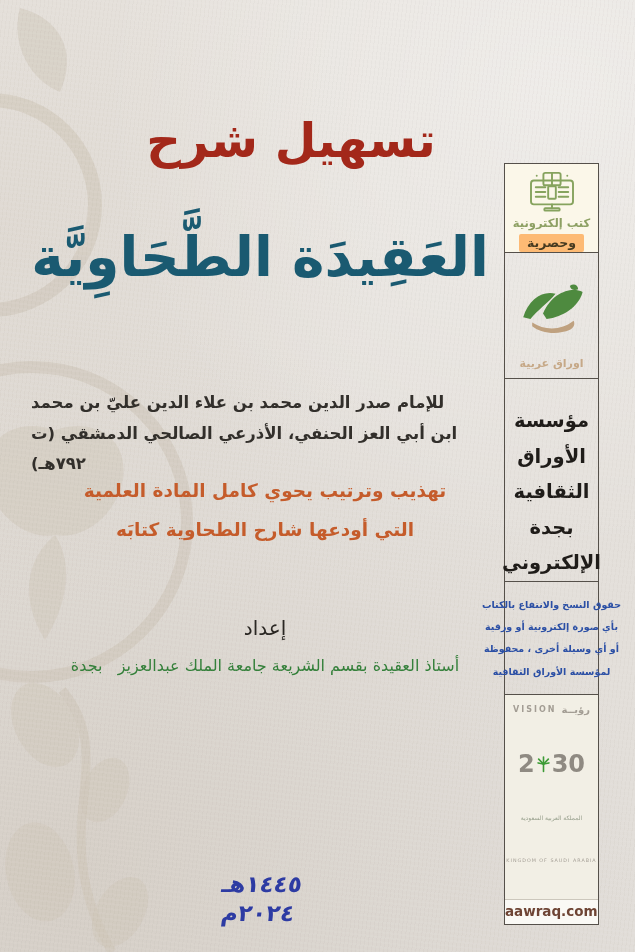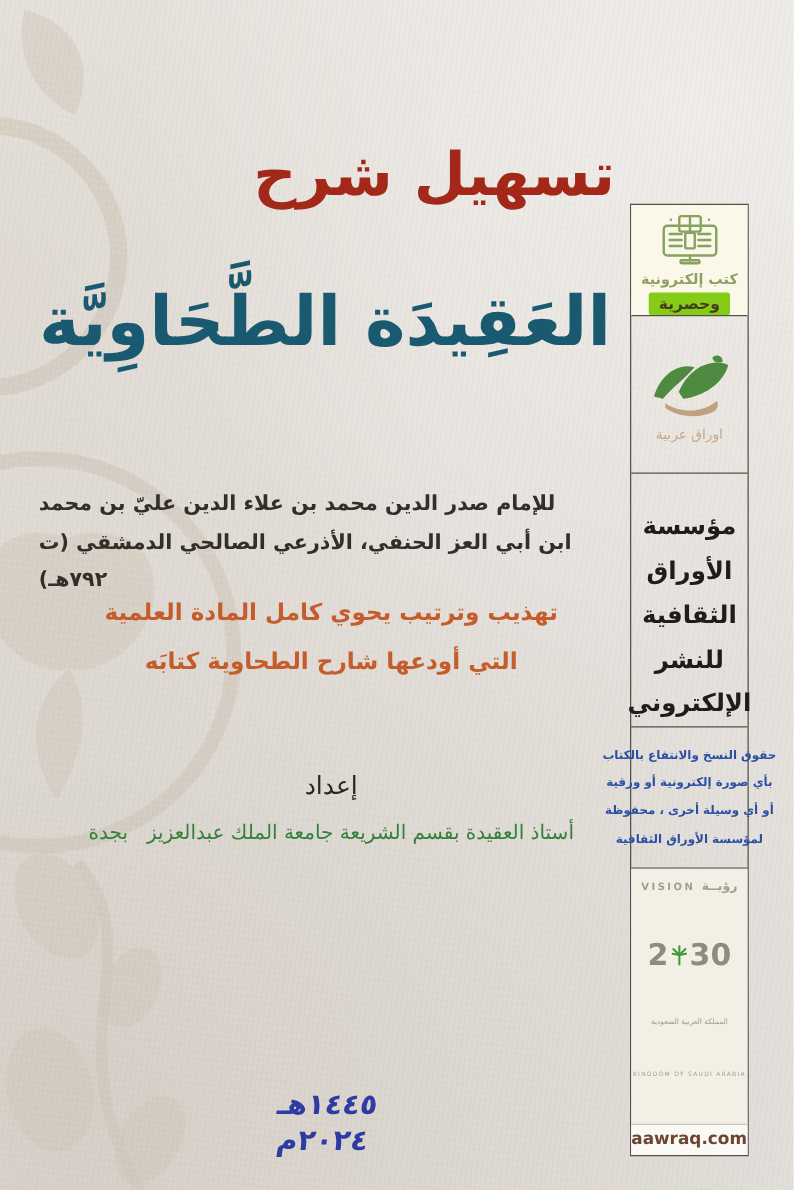--- a/index.html
+++ b/index.html
@@ -15,21 +15,21 @@
   }
   .texture{
     position:absolute;inset:0;z-index:2;pointer-events:none;
     background:
       repeating-linear-gradient(7deg, rgba(255,255,255,.05) 0 2px, transparent 2px 5px),
       repeating-linear-gradient(97deg, rgba(140,128,115,.045) 0 1px, transparent 1px 4px);
   }
   .ornaments{position:absolute;left:0;top:0;z-index:1;}
   .content{position:absolute;inset:0;z-index:3;}
 
-  .series-title{position:absolute;top:112px;left:52px;width:440px;
+  .series-title{position:absolute;top:112px;left:71px;width:440px;text-align:center;
     font-size:48px;font-weight:700;color:#a3281a;}
   .main-title{position:absolute;top:218px;left:25px;width:470px;margin:0;text-align:center;
     font-size:55px;font-weight:700;color:#1a5a71;line-height:1.45;}
   .author{position:absolute;top:388px;left:31px;width:440px;text-align:left;
     font-size:16.5px;font-weight:700;color:#322f2b;line-height:1.85;}
   .subtitle{position:absolute;top:472px;left:45px;width:440px;text-align:center;
     font-size:18.5px;font-weight:700;color:#c55c2b;line-height:2.1;}
   .prep{position:absolute;top:616px;left:45px;width:440px;text-align:center;color:#2a2723;}
   .prep-label{font-size:20px;font-weight:500;}
   .editor-name{font-size:23px;font-weight:700;margin-top:2px;}
@@ -39,24 +39,24 @@
 
   .sidebar{
     position:absolute;left:504px;top:163px;width:95px;height:762px;z-index:4;
     box-sizing:border-box;border:1px solid #55504a;
     display:flex;flex-direction:column;direction:rtl;
   }
   .cell{box-sizing:border-box;border-bottom:1px solid #55504a;display:flex;flex-direction:column;align-items:center;}
   .badge-cell{height:118px;background:#fbf7e9;padding-top:7px;}
   .badge-cell svg{display:block;}
   .badge-l1{font-size:11.5px;font-weight:700;color:#8da063;margin-top:3px;}
-  .badge-l2{font-size:12.5px;font-weight:700;color:#463a20;background:#84cc16;
+  .badge-l2{font-size:12.5px;font-weight:700;color:#463a20;background:#fdba74;
     padding:1px 8px 2px;border-radius:2px;margin-top:4px;}
   .awraq-cell{height:161px;padding-top:30px;}
-  .awraq-text{font-size:11px;font-weight:400;color:#c6a887;margin-top:4px;}
+  .awraq-text{font-size:11px;font-weight:700;color:#c6a887;margin-top:20px;}
   .publisher-cell{height:250px;padding-top:24px;}
   .publisher-line{font-size:19.5px;font-weight:800;color:#1f1c19;line-height:1.82;text-align:center;}
   .copyright-cell{height:150px;padding-top:12px;}
   .copyright-line{font-size:9.5px;font-weight:700;color:#2b4fa5;line-height:2.35;white-space:nowrap;text-align:left;}
   .vision-cell{flex:1;background:#f2efe5;border-bottom:none;padding-top:9px;direction:ltr;gap:36px;}
   .v-row1{display:flex;align-items:center;gap:5px;color:#a39d94;}
   .v-label-en{font-size:8px;letter-spacing:2px;font-weight:700;}
   .v-label-ar{font-size:10px;font-weight:700;}
   .v-year{display:flex;align-items:center;gap:1px;font-size:24px;font-weight:700;color:#8f8a82;line-height:1;margin-top:1px;}
   .v-country-ar{font-size:6px;color:#98a08d;margin-top:2px;}
@@ -145,21 +145,21 @@
         <path d="M60,3 C64,0 69,2 69,7 C65,9 60,7 60,3 Z" fill="#4e8a3f"></path>
         <path d="M18,44 C32,53 50,53 64,42 C66,46 64,50 60,52 C46,58 28,56 18,48 Z" fill="#bfa17f"></path>
       </svg>
       <div class="awraq-text">اوراق عربية</div>
     </div>
 
     <div class="cell publisher-cell">
       <div class="publisher-line">مؤسسة</div>
       <div class="publisher-line">الأوراق</div>
       <div class="publisher-line">الثقافية</div>
-      <div class="publisher-line">للنشر</div>
+      <div class="publisher-line">بجدة</div>
       <div class="publisher-line">الإلكتروني</div>
     </div>
 
     <div class="cell copyright-cell">
       <div class="copyright-line">حقوق النسخ والانتفاع بالكتاب</div>
       <div class="copyright-line">بأي صورة إلكترونية أو ورقية</div>
       <div class="copyright-line">أو أي وسيلة أخرى ، محفوظة</div>
       <div class="copyright-line">لمؤسسة الأوراق الثقافية</div>
     </div>
 

